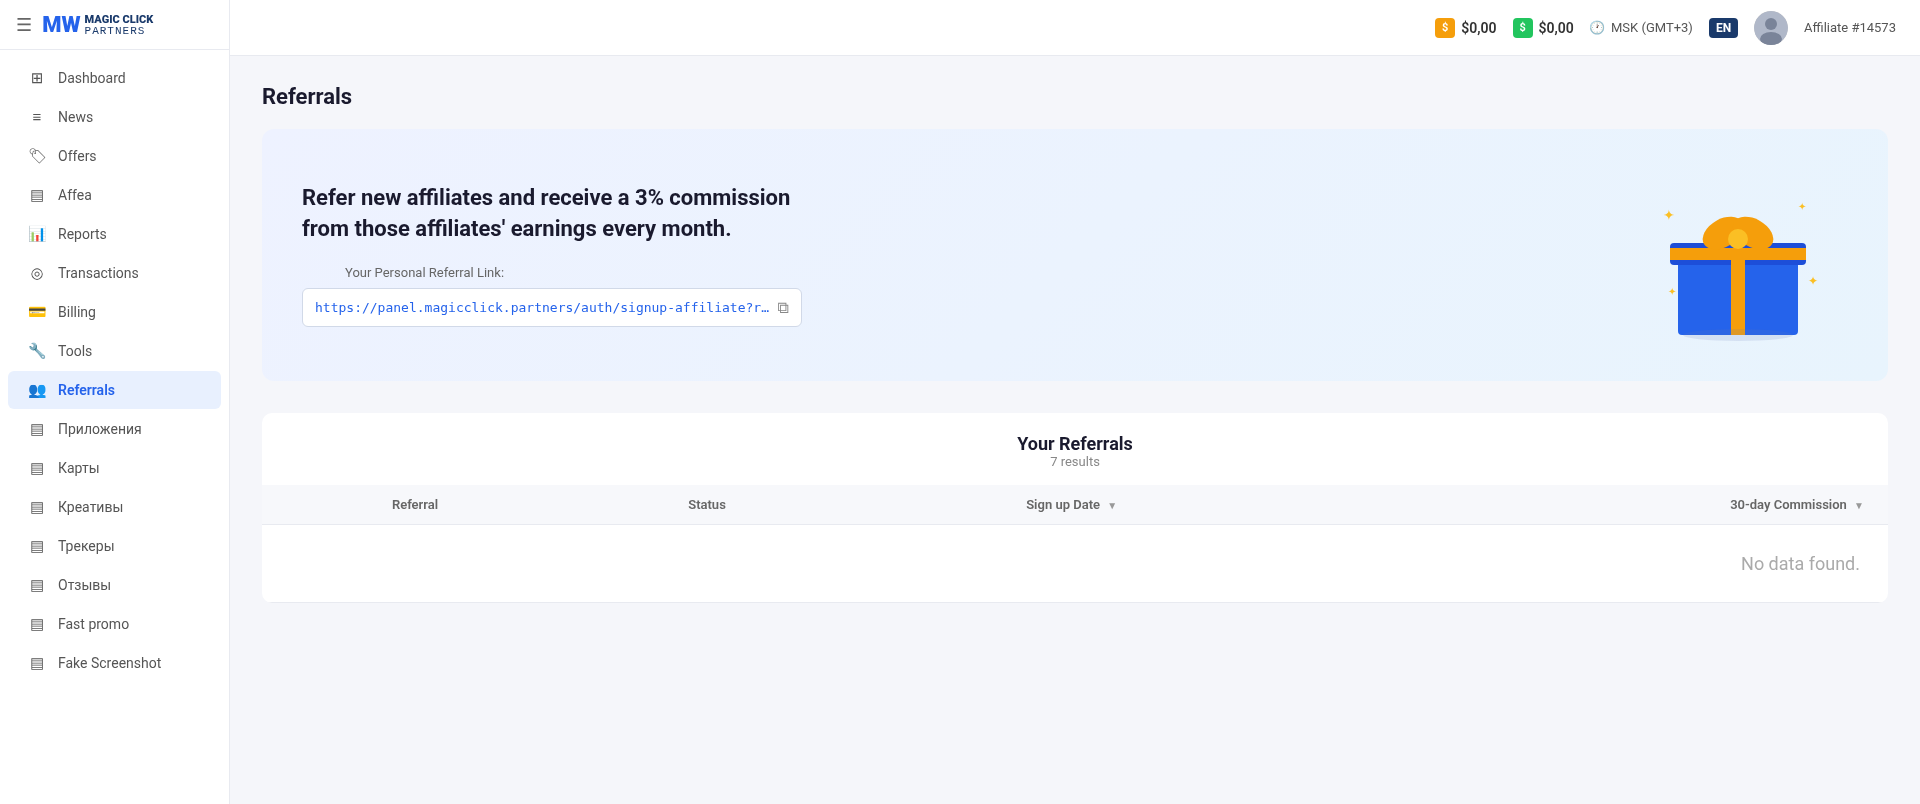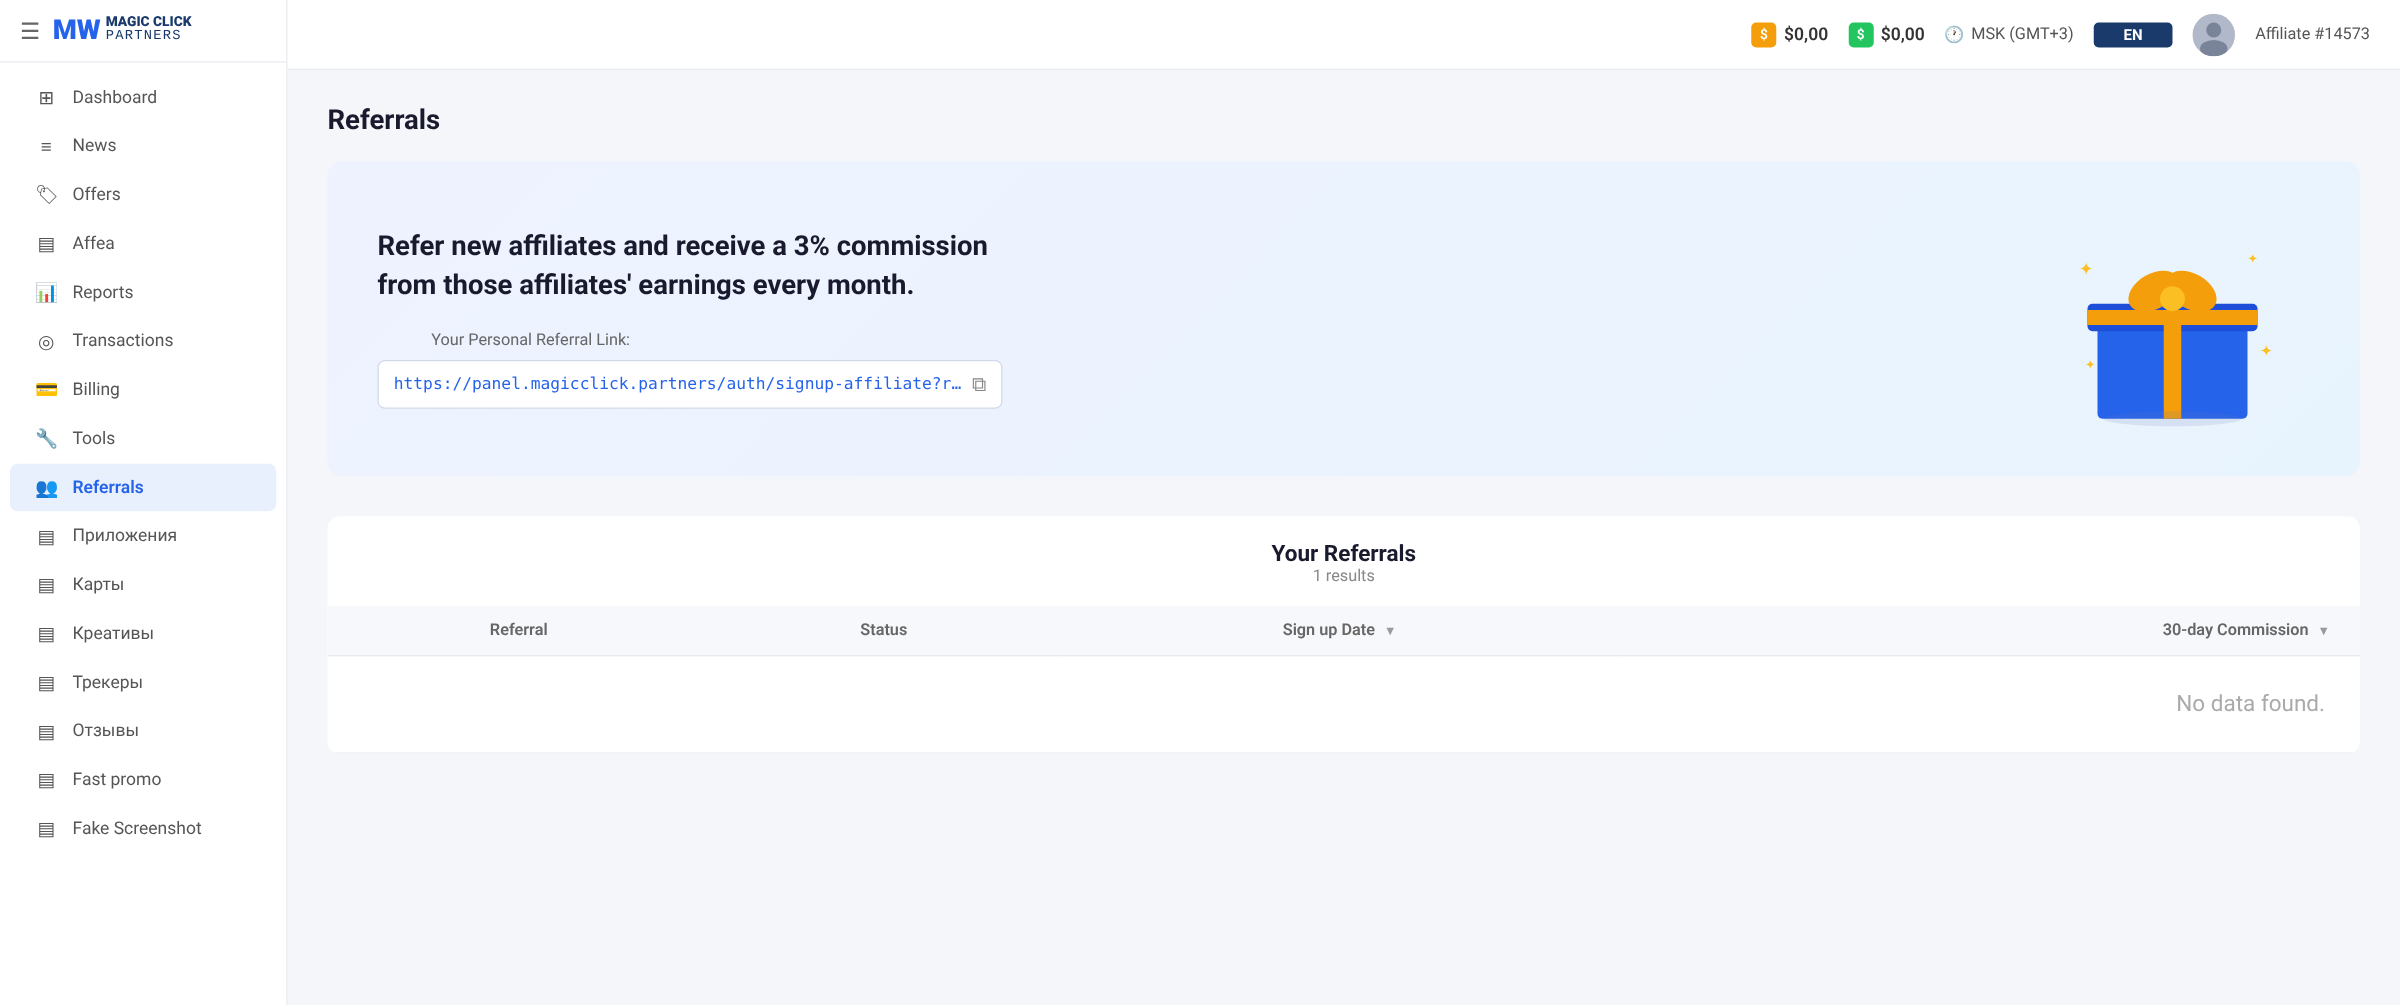--- a/index.html
+++ b/index.html
@@ -59,21 +59,21 @@
       display: flex;
       align-items: center;
       gap: 6px;
       font-size: 14px;
       font-weight: 600;
       color: #333;
     }
     .balance-icon-orange { width: 20px; height: 20px; background: #f59e0b; border-radius: 4px; display: flex; align-items: center; justify-content: center; font-size: 11px; color: #fff; }
     .balance-icon-green { width: 20px; height: 20px; background: #22c55e; border-radius: 4px; display: flex; align-items: center; justify-content: center; font-size: 11px; color: #fff; }
     .timezone-item { display: flex; align-items: center; gap: 5px; font-size: 13px; color: #555; }
-    .lang-badge { background: #1a3a6b; color: #fff; padding: 3px 24px; border-radius: 4px; font-size: 12px; font-weight: 700; cursor: pointer; }
+    .lang-badge { background: #1a3a6b; color: #fff; padding: 3px 7px; border-radius: 4px; font-size: 12px; font-weight: 700; cursor: pointer; }
     .user-avatar { width: 34px; height: 34px; border-radius: 50%; background: #ccc; overflow: hidden; display: flex; align-items: center; justify-content: center; }
     .user-avatar svg { width: 34px; height: 34px; }
     .user-label { font-size: 13px; color: #555; }
 
     
     .content { flex: 1; overflow-y: auto; padding: 28px 32px; }
 
     
     .page-title { font-size: 22px; font-weight: 700; color: #1a1a2e; margin-bottom: 20px; }
 
@@ -147,21 +147,21 @@
       font-size: 18px;
       border-bottom: 1px solid #e8eaf0;
     }
   </style>
 </head>
 <body>
 
 <div class="sidebar">
   <div class="sidebar-header">
     <span class="hamburger-icon">☰</span>
-    <div style="display:flex;align-items:flex-start;gap:4px;">
+    <div style="display:flex;align-items:flex-end;gap:4px;">
       <span class="logo-mw">MW</span>
       <div>
         <div style="font-size:11px;font-weight:900;color:#1a3a6b;line-height:1;">MAGIC CLICK</div>
         <div style="font-size:11px;color:#1a3a6b;letter-spacing:1px;font-family:Liberation Mono, monospace;">PARTNERS</div>
       </div>
     </div>
   </div>
   <nav class="sidebar-nav">
 
   <div class="nav-item">
@@ -293,21 +293,21 @@
           <text x="160" y="120" font-size="12" fill="#fbbf24">✦</text>
 
           <ellipse cx="90" cy="170" rx="55" ry="6" fill="rgba(100,120,180,0.15)"></ellipse>
         </svg>
       </div>
     </div>
 
     <div class="referrals-section">
       <div class="referrals-header">
         <h2 class="referrals-title">Your Referrals</h2>
-        <span class="results-count">1  results</span>
+        <span class="results-count">7  results</span>
       </div>
       <table class="referrals-table">
         <thead>
           <tr>
             <th>
               <span>Referral</span>
             </th>
             <th>
               <span>Status</span>
             </th>

